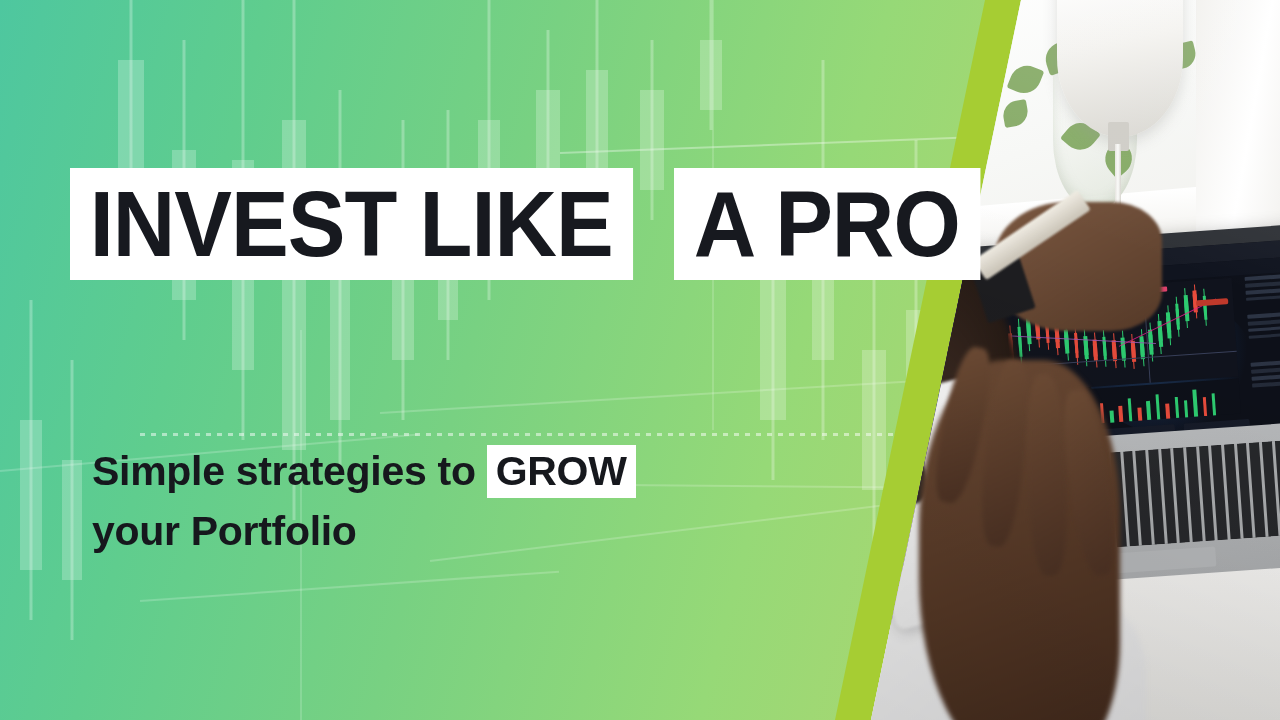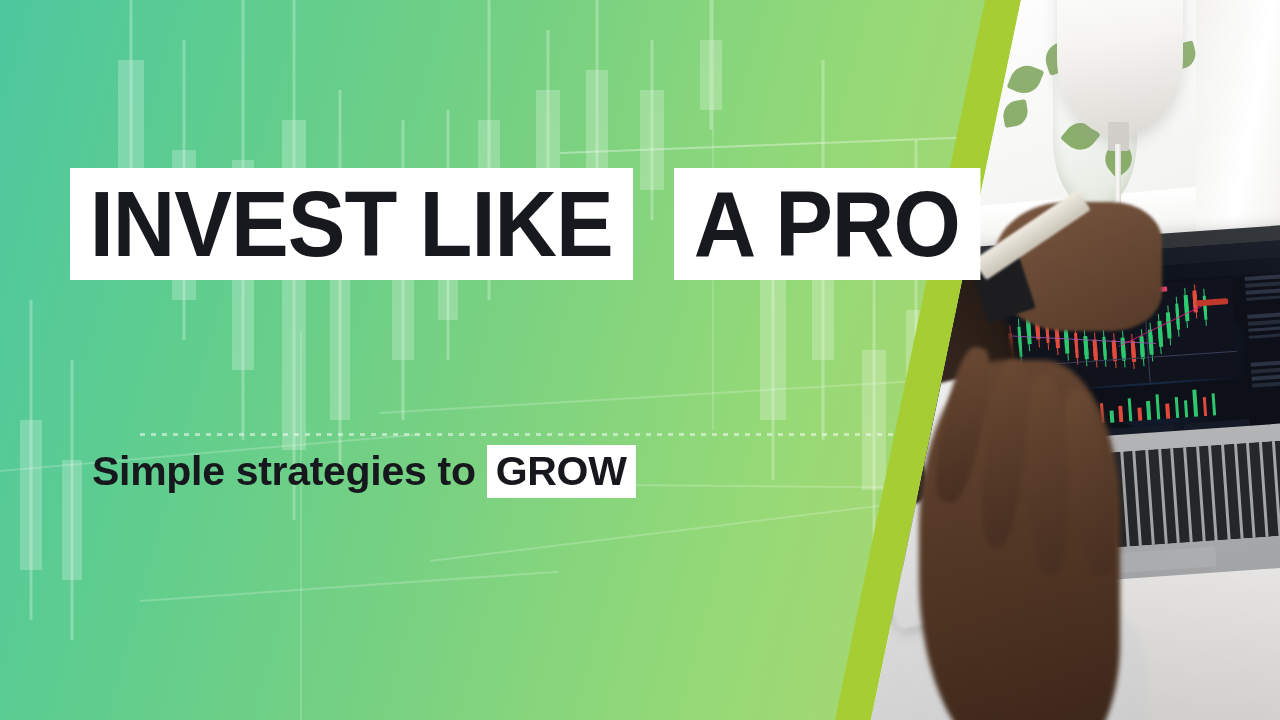--- a/index.html
+++ b/index.html
@@ -524,15 +524,16 @@
     </div>
   </div>
 
   <div class="title-block">
     <div class="title-line l1">INVEST LIKE</div>
     <div class="title-line l2">A PRO</div>
   </div>
 
   <div class="subtitle">
     <span>Simple strategies to </span><span class="hl">GROW</span><br>
+    <span>your Portfolio</span>
   </div>
 
 </div>
 
 </body></html>

